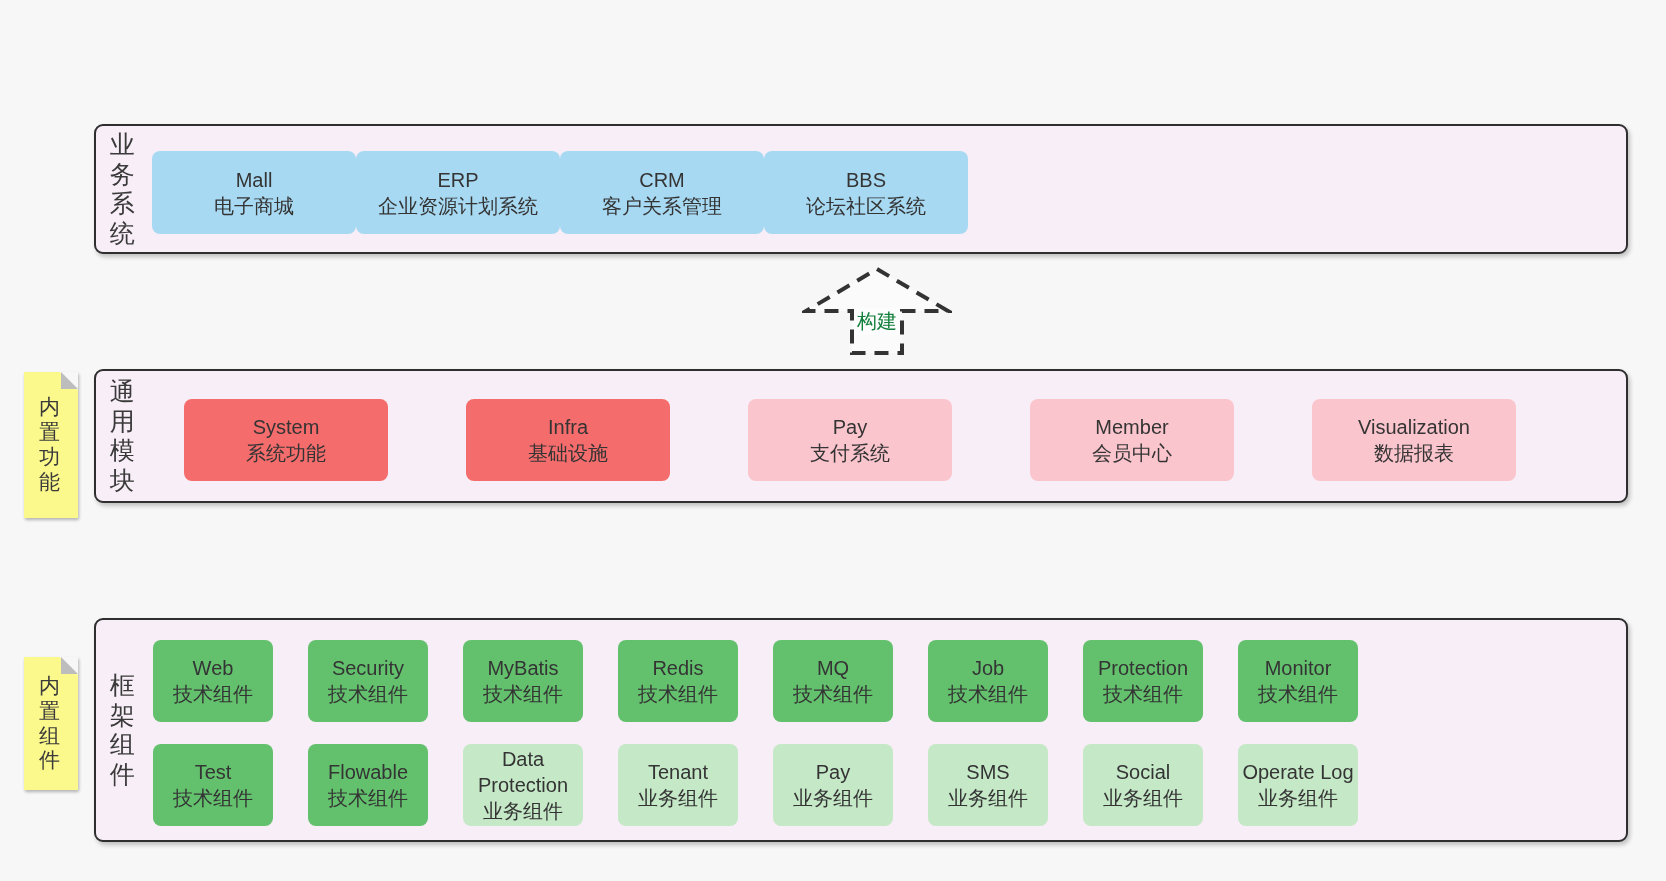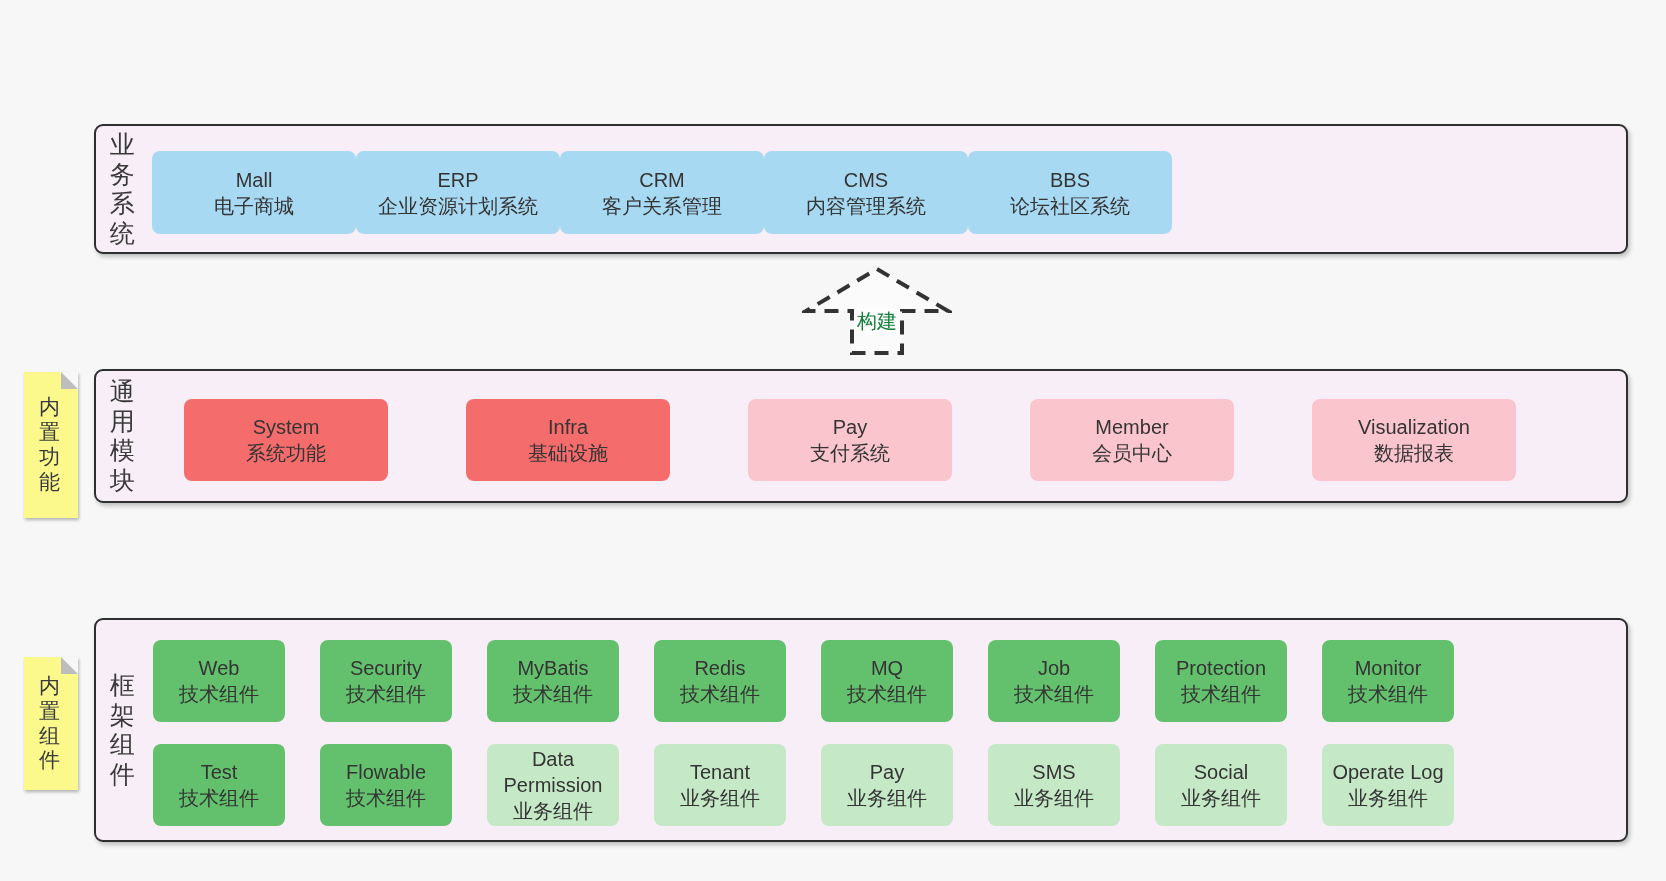--- a/index.html
+++ b/index.html
@@ -33,21 +33,21 @@
   .row-b1  { left:57px; top:20px;  gap:35px; }
   .row-b2  { left:57px; top:124px; gap:35px; }
 
   .comp-box {
     border-radius:8px; box-sizing:border-box; padding:2px 4px;
     display:flex; flex-direction:column; justify-content:center; align-items:center;
     text-align:center; font-size:20px; line-height:1.3; color:#343434;
   }
   .row-top .comp-box { width:204px; height:83px; }
   .row-mid .comp-box { width:204px; height:82px;margin-left:32px; }
-  .row-b1 .comp-box, .row-b2 .comp-box { width:132px; height:82px; }
+  .row-b1 .comp-box, .row-b2 .comp-box { width:120px; height:82px; }
 
   .v-blue        { background:#a8d9f2; }
   .v-red         { background:#f56c6c; }
   .v-pink        { background:#fbc5cd; }
   .v-green       { background:#63c16d; }
   .v-green-light { background:#c5e8c7; }
 
   
   .sticky-note {
     position:absolute; left:24px; width:54px;
@@ -99,24 +99,20 @@
         </div>
         <div class="comp-box v-blue">
           <div>ERP</div>
           <div>企业资源计划系统</div>
         </div>
         <div class="comp-box v-blue">
           <div>CRM</div>
           <div>客户关系管理</div>
         </div>
         <div class="comp-box v-blue">
-          <div>CMS</div>
-          <div>内容管理系统</div>
-        </div>
-        <div class="comp-box v-blue">
           <div>BBS</div>
           <div>论坛社区系统</div>
         </div>
       </div>
   </div>
 
   <div class="arrow arrow-build">
     <svg width="150" height="92" viewBox="0 0 150 92">
       <polygon points="75,4 146,46 100,46 100,88 50,88 50,46 4,46" fill="#fbfbfb" stroke="#333333" stroke-width="4" stroke-dasharray="14 9"></polygon>
     </svg>
@@ -193,21 +189,21 @@
     <div class="row row-b2">
         <div class="comp-box v-green">
           <div>Test</div>
           <div>技术组件</div>
         </div>
         <div class="comp-box v-green">
           <div>Flowable</div>
           <div>技术组件</div>
         </div>
         <div class="comp-box v-green-light">
-          <div>Data Permission</div>
+          <div>Data Protection</div>
           <div>业务组件</div>
         </div>
         <div class="comp-box v-green-light">
           <div>Tenant</div>
           <div>业务组件</div>
         </div>
         <div class="comp-box v-green-light">
           <div>Pay</div>
           <div>业务组件</div>
         </div>

